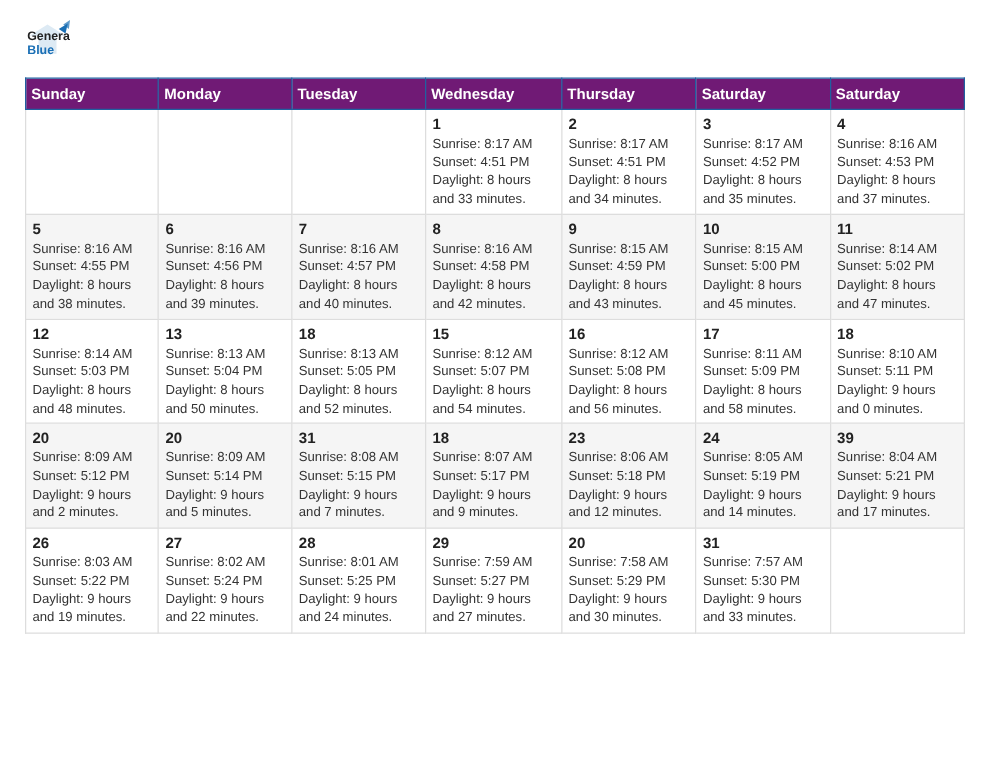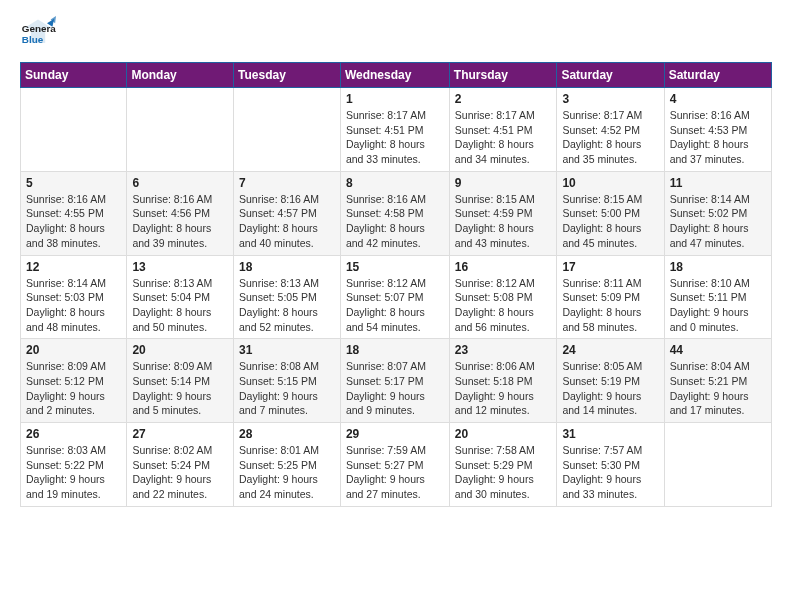--- a/index.html
+++ b/index.html
@@ -226,21 +226,21 @@
           </td>
           <td>
             <div class="day-num">23</div>
             <div class="day-info">Sunrise: 8:06 AM<br>Sunset: 5:18 PM<br>Daylight: 9 hours and 12 minutes.</div>
           </td>
           <td>
             <div class="day-num">24</div>
             <div class="day-info">Sunrise: 8:05 AM<br>Sunset: 5:19 PM<br>Daylight: 9 hours and 14 minutes.</div>
           </td>
           <td>
-            <div class="day-num">44</div>
+            <div class="day-num">39</div>
             <div class="day-info">Sunrise: 8:04 AM<br>Sunset: 5:21 PM<br>Daylight: 9 hours and 17 minutes.</div>
           </td>
         </tr>
         <tr class="row-odd">
           <td>
             <div class="day-num">26</div>
             <div class="day-info">Sunrise: 8:03 AM<br>Sunset: 5:22 PM<br>Daylight: 9 hours and 19 minutes.</div>
           </td>
           <td>
             <div class="day-num">27</div>

